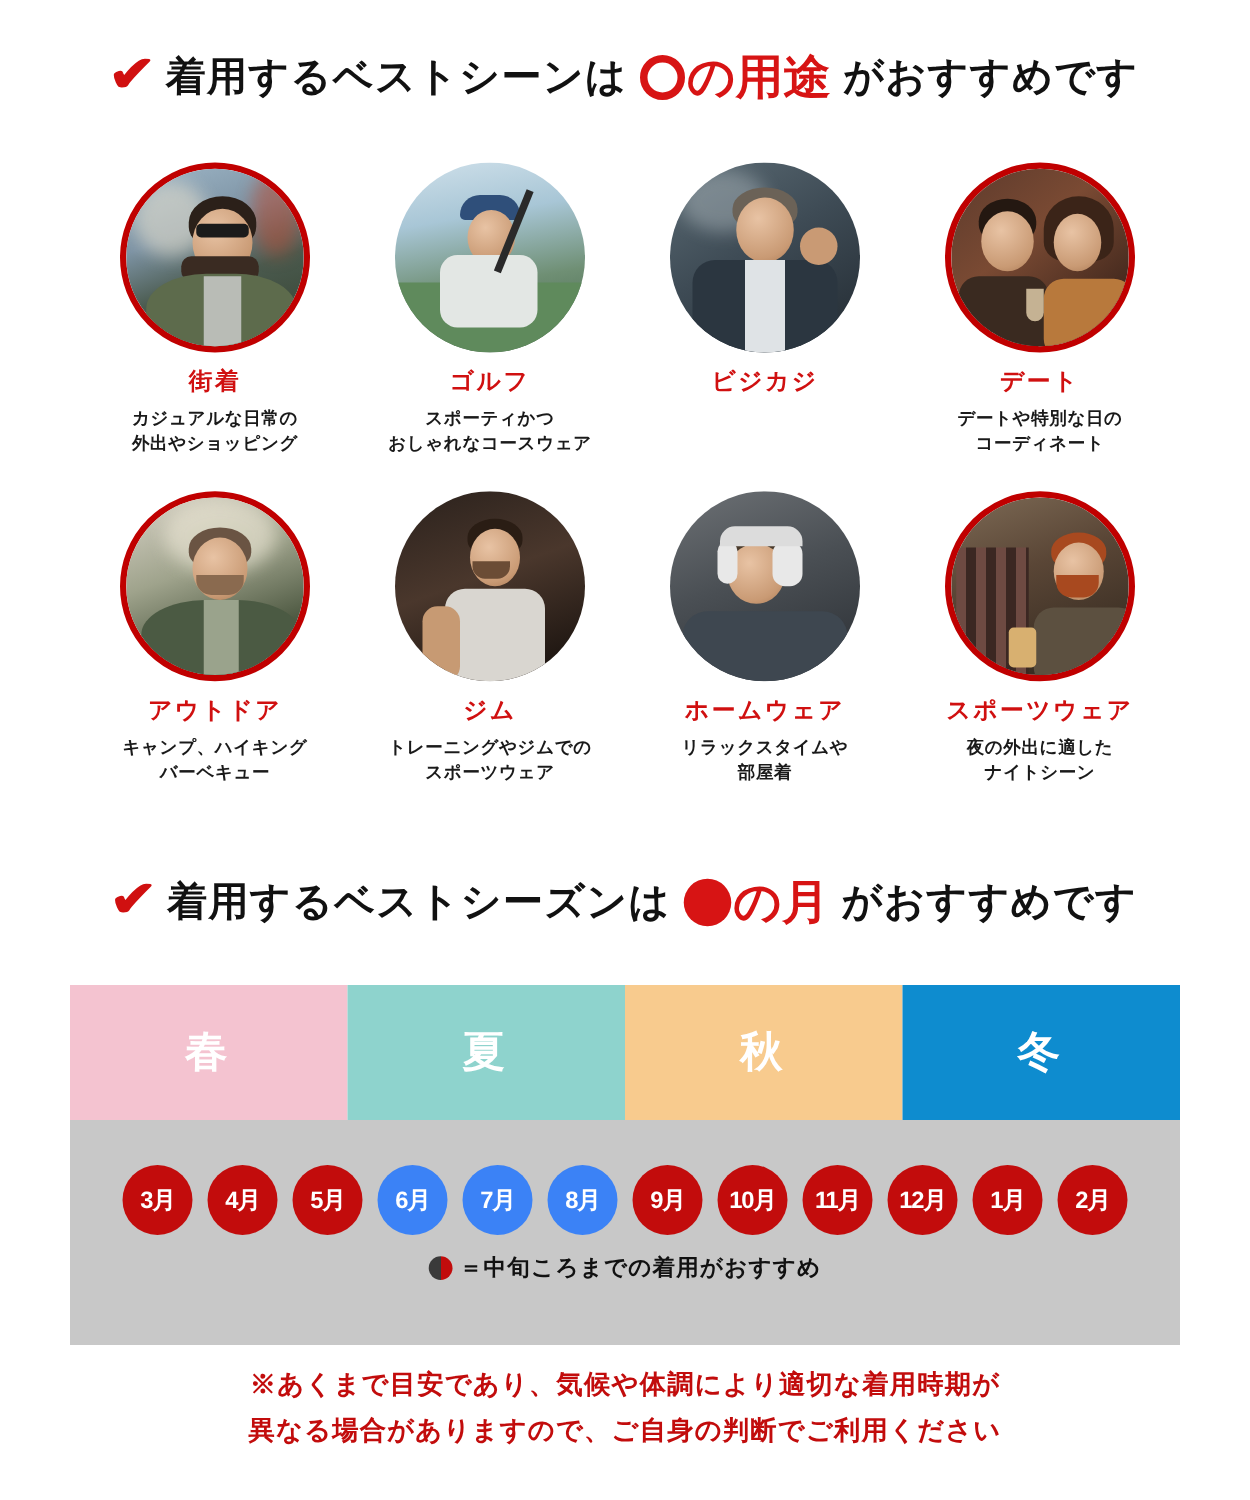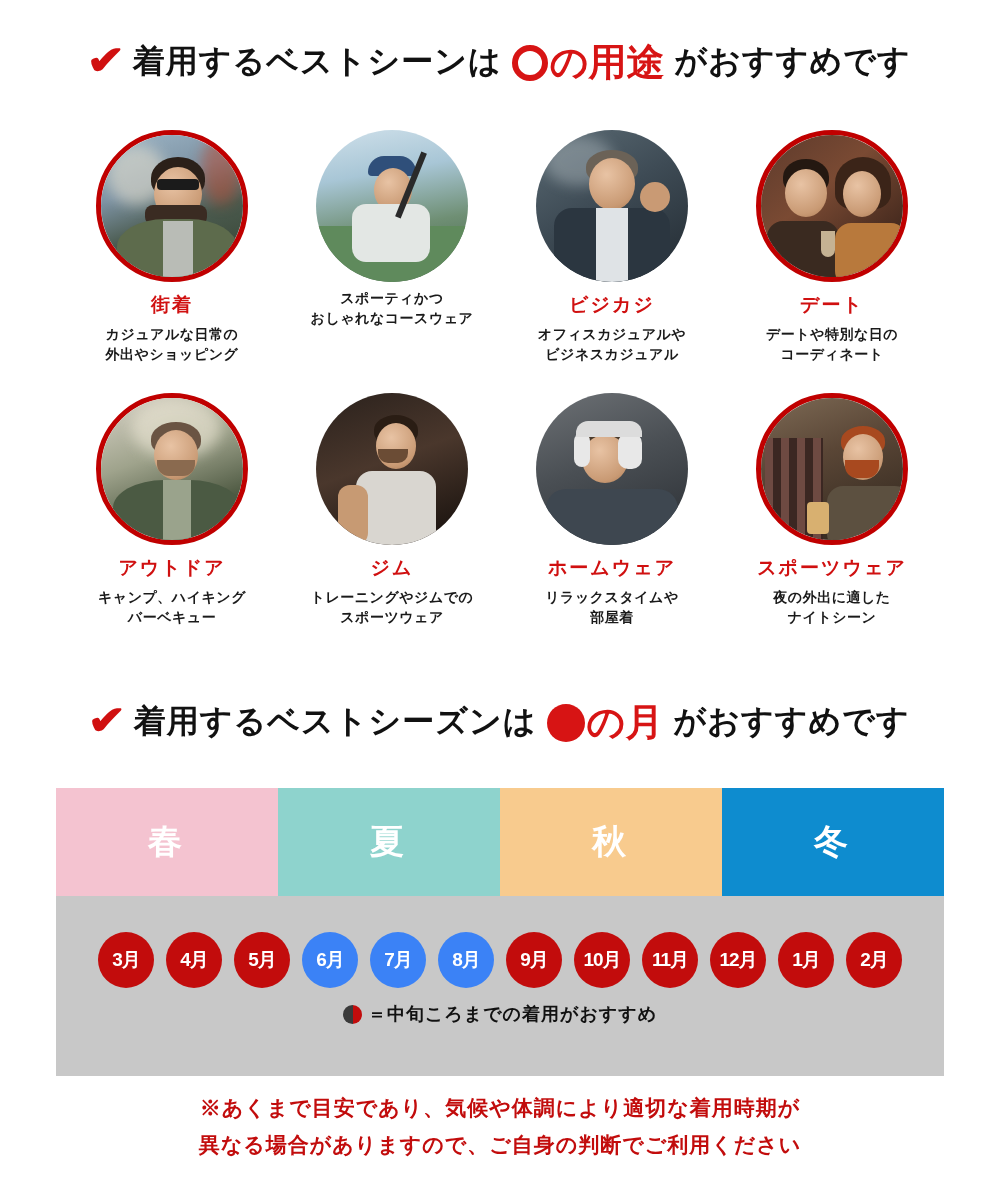--- a/index.html
+++ b/index.html
@@ -237,35 +237,35 @@
 
   <div class="scene-cell">
     <div class="circle-wrap">
       <div class="photo ph-golf"></div>
       <div style="position:absolute;left:0;top:96px;width:152px;height:56px;background:#5f8a5c;"></div>
       <div style="position:absolute;left:52px;top:26px;width:48px;height:20px;background:#2f4f7a;border-radius:16px 16px 4px 4px;"></div>
       <div class="face" style="width:38px;height:44px;left:58px;top:38px;"></div>
       <div style="position:absolute;left:36px;top:74px;width:78px;height:58px;background:#e3e7e4;border-radius:14px;"></div>
       <div style="position:absolute;left:92px;top:20px;width:6px;height:70px;background:#2a2a2a;transform:rotate(22deg);"></div>
     </div>
+    <div class="scene-label">ゴルフ</div>
     <div class="scene-desc">スポーティかつ<br>おしゃれなコースウェア</div>
   </div>
 
   <div class="scene-cell">
     <div class="circle-wrap">
       <div class="photo ph-bizcasual"></div>
       <div class="blur-light" style="width:70px;height:50px;left:8px;top:6px;background:#cfd8dc;opacity:.35;"></div>
       <div class="hair" style="width:52px;height:34px;left:50px;top:20px;background:#6b6257;"></div>
       <div class="face" style="width:46px;height:52px;left:53px;top:28px;"></div>
       <div style="position:absolute;left:18px;top:78px;width:116px;height:74px;background:#2b3640;border-radius:18px;"></div>
       <div style="position:absolute;left:60px;top:78px;width:32px;height:74px;background:#dfe3e6;"></div>
       <div style="position:absolute;left:104px;top:52px;width:30px;height:30px;background:#c99a74;border-radius:50%;"></div>
     </div>
     <div class="scene-label">ビジカジ</div>
-    <div class="scene-desc">オフィスカジュアルや<br>ビジネスカジュアル</div>
   </div>
 
   <div class="scene-cell">
     <div class="circle-wrap ringed">
       <div class="photo ph-date"></div>
       <div class="hair" style="width:46px;height:36px;left:22px;top:24px;background:#241811;"></div>
       <div class="face" style="width:42px;height:48px;left:24px;top:34px;"></div>
       <div class="hair" style="width:56px;height:52px;left:74px;top:22px;background:#3b2418;border-radius:50% 50% 30% 30%;"></div>
       <div class="face" style="width:38px;height:46px;left:82px;top:36px;"></div>
       <div style="position:absolute;left:6px;top:86px;width:72px;height:66px;background:#3a2a20;border-radius:16px;"></div>

